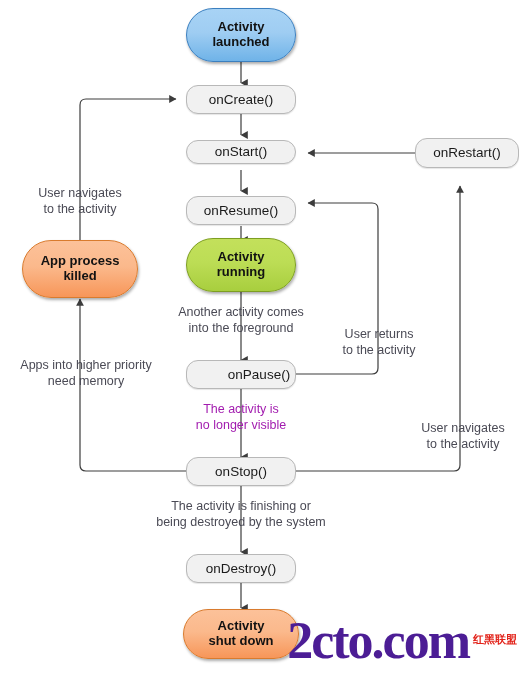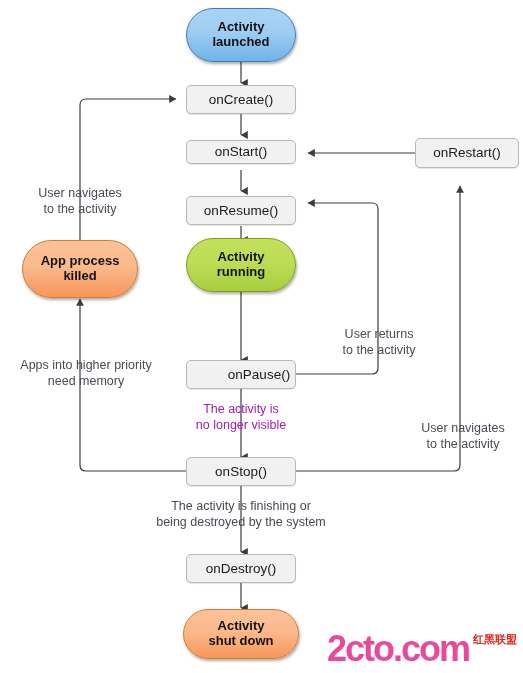--- a/index.html
+++ b/index.html
@@ -32,21 +32,21 @@
     display: flex;
     align-items: center;
     justify-content: center;
     text-align: center;
     line-height: 1.15;
     z-index: 3;
   }
   .node-method {
     background: #f1f1f1;
     border: 1px solid #b8b8b8;
-    border-radius: 5px;
+    border-radius: 12px;
     font-size: 13.5px;
     color: #1a1a1a;
     box-shadow: 0 1px 1px rgba(0,0,0,0.10);
   }
   .node-state {
     border-radius: 30px;
     font-size: 13px;
     font-weight: bold;
     color: #121212;
     box-shadow: 1px 2px 3px rgba(0,0,0,0.33);
@@ -82,24 +82,24 @@
   
   #watermark {
     position: absolute;
     right: 6px;
     bottom: 8px;
     z-index: 5;
     display: flex;
     align-items: flex-end;
   }
   .wm-main {
-    font-family: Liberation Sans, sans-serif;
-    font-size: 36px;
+    font-family: Liberation Serif, serif;
+    font-size: 52px;
     font-weight: bold;
-    color: #ec4899;
+    color: #4c1d95;
     letter-spacing: -2px;
     line-height: 0.92;
   }
   .wm-cn {
     font-size: 11px;
     font-weight: bold;
     color: #e2231a;
     line-height: 1.0;
     margin-left: 4px;
     margin-bottom: 20px;
@@ -191,20 +191,24 @@
       <div>Activity</div>
       <div>shut down</div>
     </div>
   </div>
 
   <div class="edge-label" style="left:18px; top:186px; width:124px;">
     <div>User navigates</div>
     <div>to the activity</div>
   </div>
 
+  <div class="edge-label" style="left:162px; top:305px; width:158px;">
+    <div>Another activity comes</div>
+    <div>into the foreground</div>
+  </div>
 
   <div class="edge-label" style="left:331px; top:327px; width:96px;">
     <div>User returns</div>
     <div>to the activity</div>
   </div>
 
   <div class="edge-label" style="left:10px; top:358px; width:152px;">
     <div>Apps into higher priority</div>
     <div>need memory</div>
   </div>

